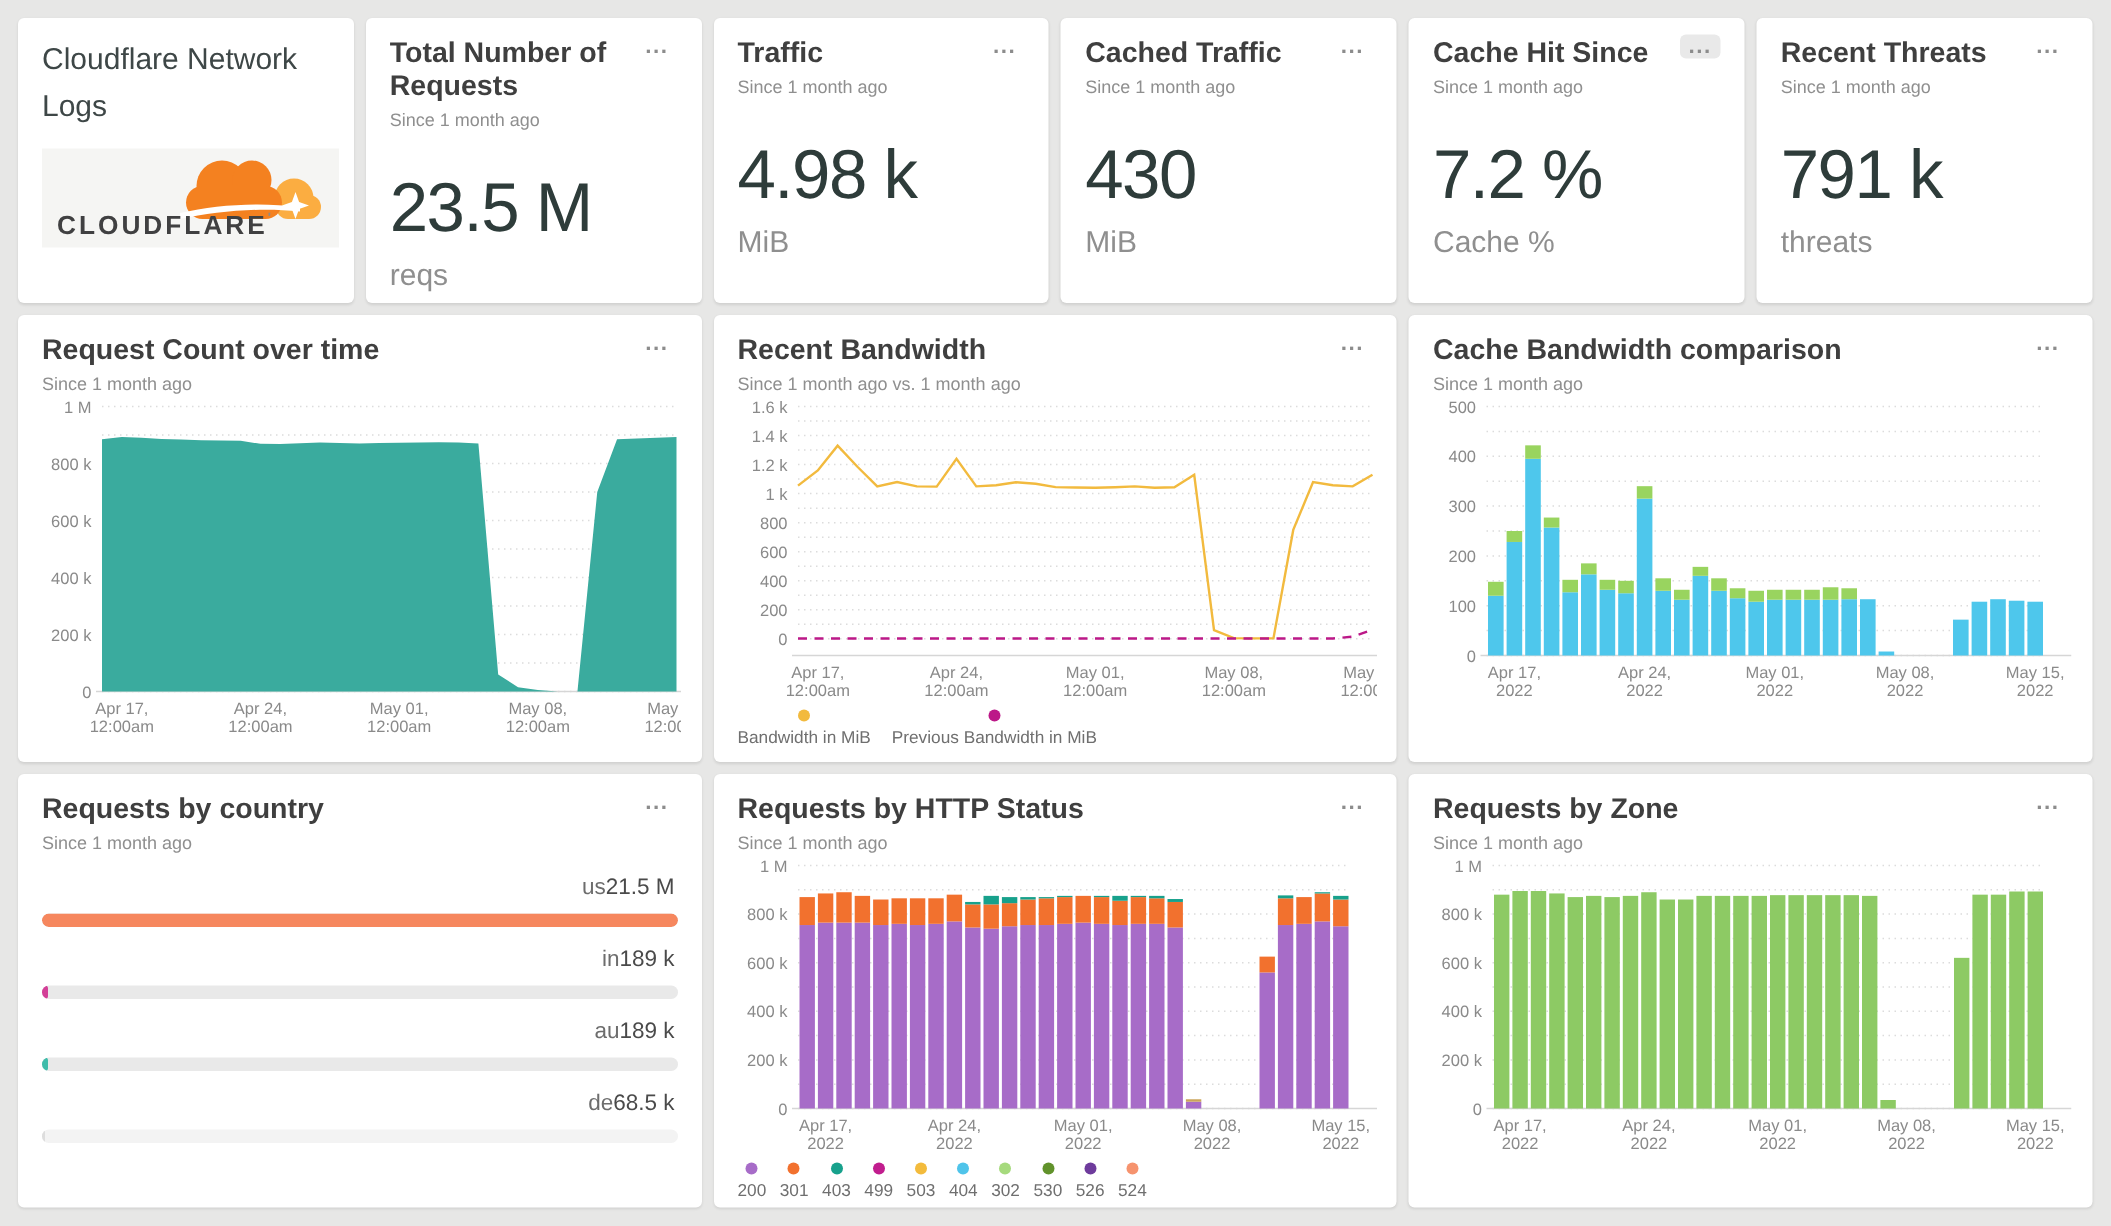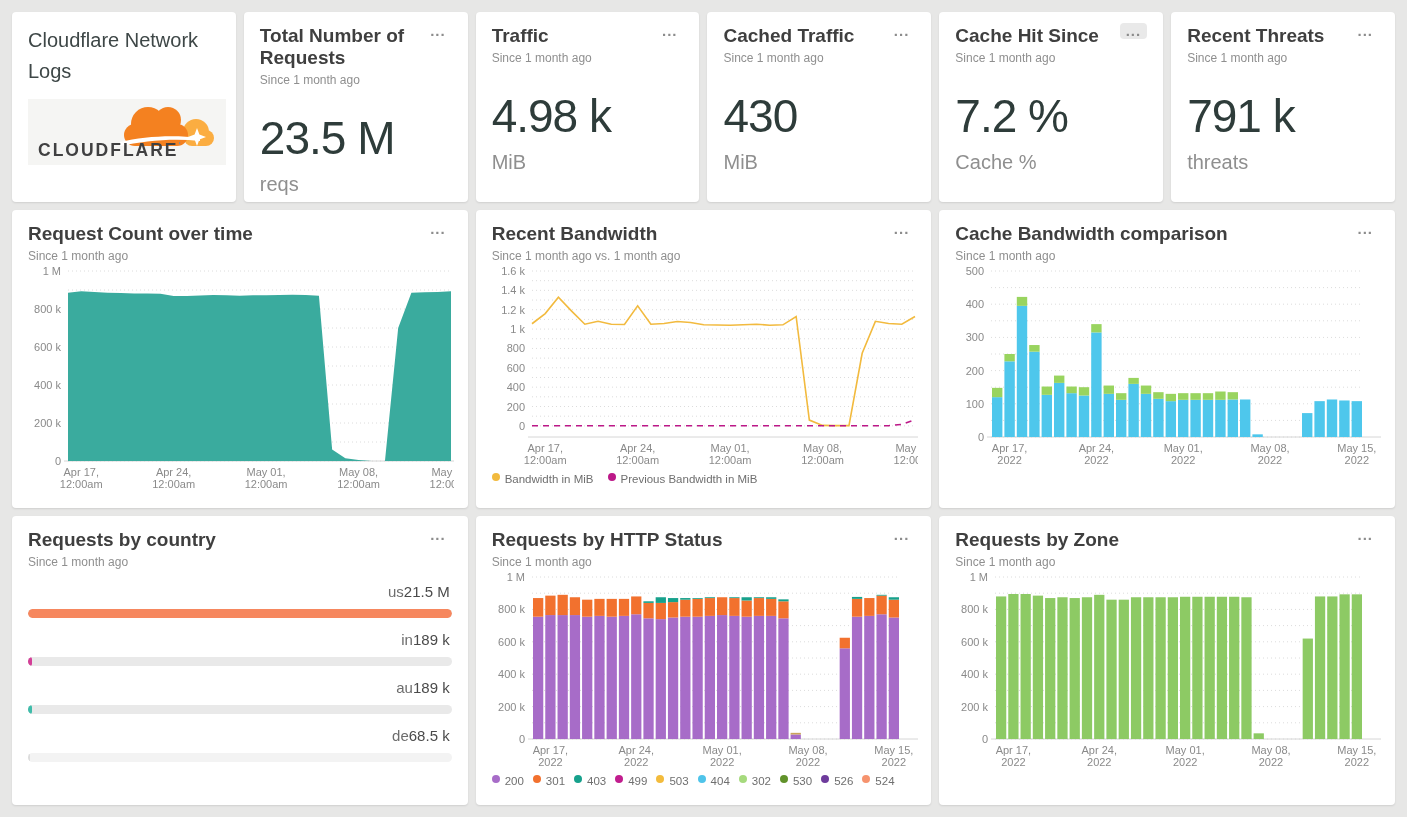--- a/index.html
+++ b/index.html
@@ -20,21 +20,21 @@
   .logo{position:relative;height:66px;width:198px;background:#f5f5f3;margin-top:12px;text-align:right;}
   .logo svg{position:absolute;right:8px;top:1px;}
   .logo-text{position:absolute;left:10px;bottom:4px;font-weight:700;font-size:17.5px;
              letter-spacing:2px;color:#404041;}
   .logo-tick{font-size:9px;color:#8c8c8c;vertical-align:top;}
   .chart{width:100%;text-align:right;}
   .chart.h-tall{height:230px;}
   .chart.h-mid{height:206px;}
   .chart.h-row3{height:202px;}
   .legend{display:flex;align-items:center;gap:14px;margin-top:4px;flex-wrap:nowrap;}
-  .legend .litem{display:flex;gap:5px;font-size:11.5px;color:#6f6f6f;cursor:pointer;white-space:nowrap;}
+  .legend .litem{display:flex;align-items:center;gap:5px;font-size:11.5px;color:#6f6f6f;cursor:pointer;white-space:nowrap;flex-direction:column;}
   .legend .ldot{width:8px;height:8px;border-radius:50%;display:inline-block;}
   .legend.tight{gap:9px;}
   
   .country-list{margin-top:14px;}
   .crow{margin-bottom:13px;}
   .crow .line1{display:flex;justify-content:flex-end;align-items:baseline;padding:0 2px;}
   .crow .clab{font-size:15px;color:#6d6d6d;}
   .crow .cval{font-size:15px;color:#4a4a4a;}
   .crow .ctrack{height:9px;border-radius:5px;margin-top:9px;overflow:hidden;background:#e9e9e9;}
   .crow .cfill{height:100%;border-radius:5px;}

